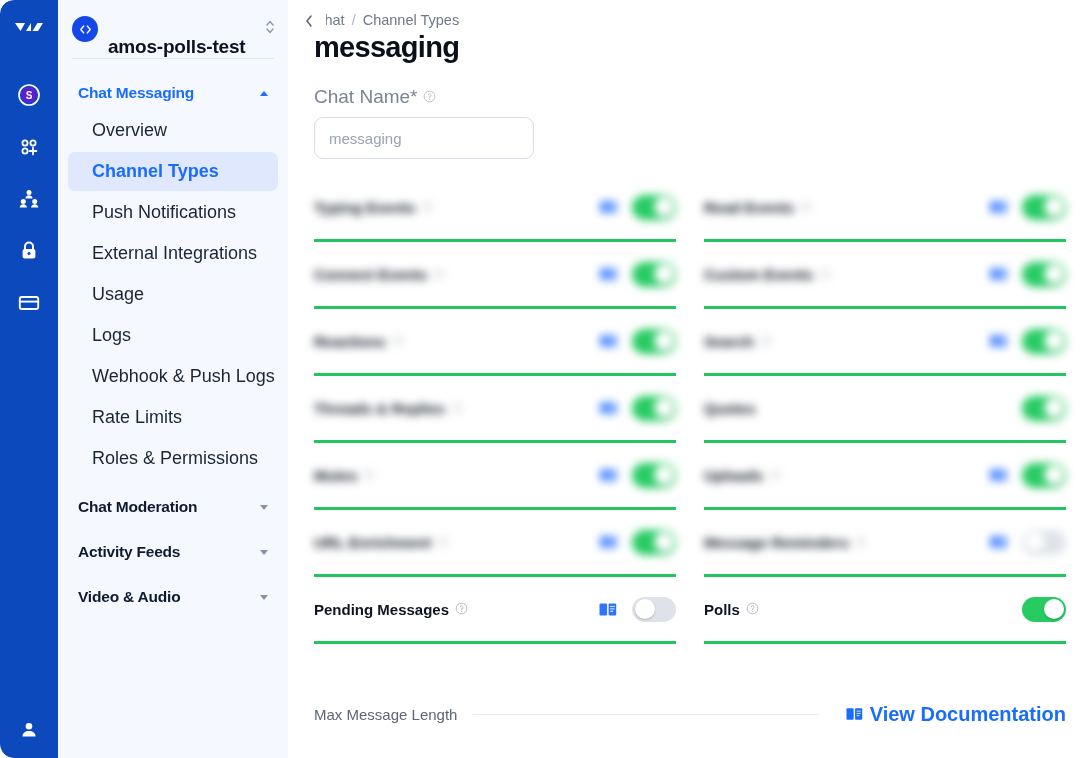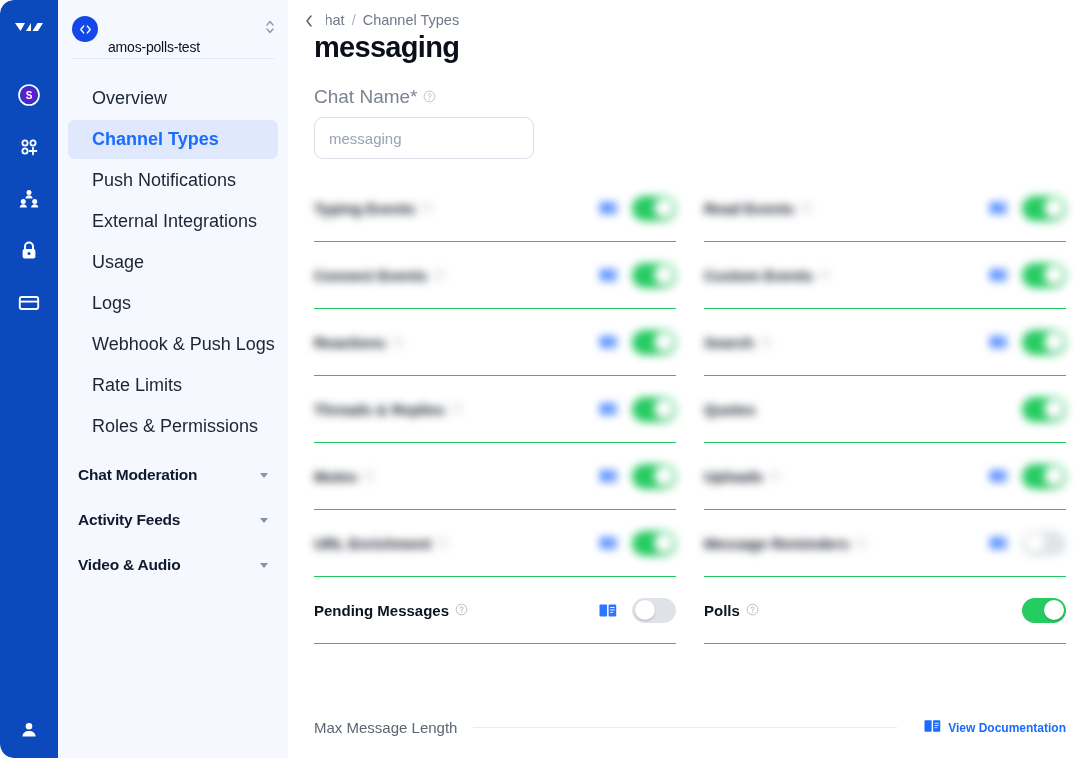--- a/index.html
+++ b/index.html
@@ -67,22 +67,22 @@
     cursor: pointer;
   }
   .org-badge {
     width: 26px; height: 26px;
     border-radius: 50%;
     background: #1347e8;
     display: flex; align-items: center; justify-content: center;
     flex: 0 0 26px;
   }
   .org-name {
-    font-size: 14px;
-    font-weight: 400;
+    font-size: 19px;
+    font-weight: 700;
     color: #0c1222;
     letter-spacing: -0.2px;
     flex: 1 1 auto;
     white-space: nowrap;
     overflow: hidden;
     margin-top: 36px;
   }
   .org-chevrons { flex: 0 0 auto; opacity: .55; }
 
   .sidebar-sep {
@@ -203,21 +203,21 @@
   .toggle-grid {
     margin-top: 16px;
     display: grid;
     grid-template-columns: 1fr 1fr;
     column-gap: 28px;
   }
   .toggle-row {
     height: 67px;
     display: flex;
     align-items: center;
-    border-bottom: 1px solid #22c55e;
+    border-bottom: 3px solid #22c55e;
   }
   .toggle-row .label {
     flex: 1 1 auto;
     display: flex;
     align-items: center;
     gap: 6px;
     font-size: 15px;
     font-weight: 700;
     color: #0d1523;
   }
@@ -255,41 +255,41 @@
   
   .sharp-grid {
     display: grid;
     grid-template-columns: 1fr 1fr;
     column-gap: 28px;
   }
 
   
   .footer-row {
     position: absolute;
-    left: 26px; right: 26px; bottom: 22px;
+    left: 26px; right: 26px; bottom: 32px;
     display: flex;
     align-items: center;
     gap: 16px;
   }
   .footer-label {
     font-size: 15px;
     color: #5d6674;
     white-space: nowrap;
   }
   .footer-rule {
     flex: 1 1 auto;
     height: 1px;
     background: #e8ebf0;
   }
   .doc-link {
     display: flex;
     align-items: center;
     gap: 7px;
     color: #1a6cff;
-    font-size: 12px;
+    font-size: 20px;
     font-weight: 700;
     cursor: pointer;
     white-space: nowrap;
     margin-left: 11px;
   }
 
   .help-ic { opacity: .45; flex: 0 0 auto; }
 </style>
 </head>
 <body>
@@ -378,20 +378,24 @@
         <svg width="12" height="18" viewBox="0 0 12 18" aria-hidden="true">
           <path d="M3 7 L6 3.6 L9 7 M3 11 L6 14.4 L9 11" fill="none" stroke="#44506a" stroke-width="1.5" stroke-linecap="round" stroke-linejoin="round"></path>
         </svg>
       </div>
     </div>
 
     <div class="sidebar-sep"></div>
 
     <div class="nav">
 
+      <div class="nav-group-head active">
+        <span class="title">Chat Messaging</span>
+        <span class="caret up"></span>
+      </div>
 
       <div class="nav-item">Overview</div>
       <div class="nav-item selected">Channel Types</div>
       <div class="nav-item">Push Notifications</div>
       <div class="nav-item">External Integrations</div>
       <div class="nav-item">Usage</div>
       <div class="nav-item">Logs</div>
       <div class="nav-item">Webhook &amp; Push Logs</div>
       <div class="nav-item">Rate Limits</div>
       <div class="nav-item">Roles &amp; Permissions</div>

